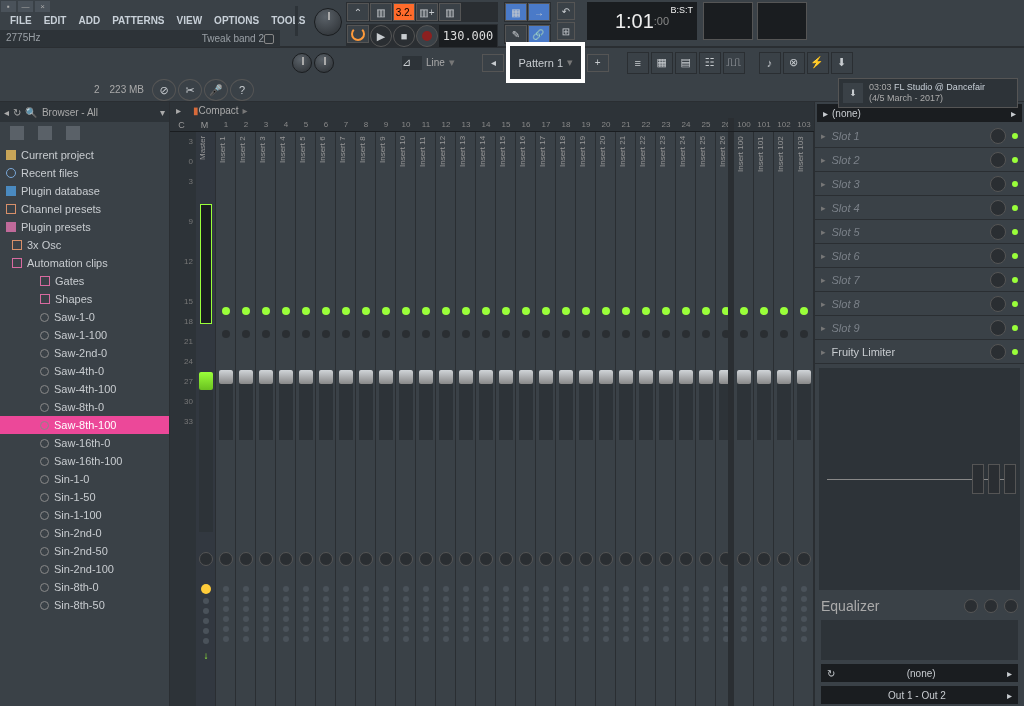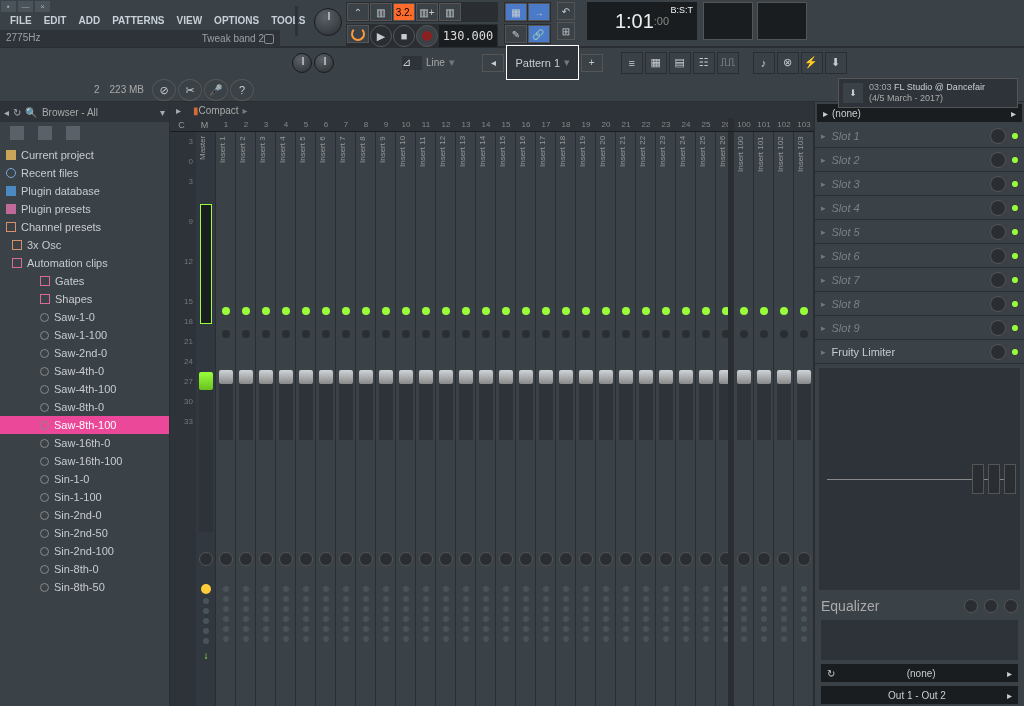--- a/index.html
+++ b/index.html
@@ -21,21 +21,21 @@
 .knob::after{content:"";position:absolute;top:3px;left:50%;width:2px;height:8px;background:#aaa;transform-origin:bottom}
 .play-btn{width:22px;height:22px;border-radius:50%;background:#2a2e32;border:1px solid #555;display:flex;align-items:center;justify-content:center}
 .play-btn.rec{background:#3a4147}
 .play-btn.rec::after{content:"";width:10px;height:10px;border-radius:50%;background:#8b2020}
 .bpm-box{width:58px;height:22px;background:#1a1d20;display:flex;align-items:center;justify-content:center;font-family:monospace;font-size:12px;color:#ddd}
 .time-display{width:110px;height:38px;background:#1a1d20;display:flex;align-items:center;justify-content:center;font-family:monospace;font-size:20px;color:#eee;position:relative}
 .time-small{font-size:9px;position:absolute;right:4px;top:3px}
 .time-ms{font-size:11px;color:#888}
 .toolbar2{height:30px;background:#3a4147;display:flex;align-items:center;padding:0 4px;gap:8px;border-top:1px solid #2a2e32}
 .snap-label{font-size:10px;color:#aaa}
-.pattern-sel{display:flex;align-items:center;gap:4px;background:#2d3338;padding:10px 8px;border:1px solid #ffffff}
+.pattern-sel{display:flex;align-items:center;gap:4px;background:#2d3338;padding:10px 8px;border:4px solid #ffffff}
 .icon-grid{display:flex;gap:2px}
 .icon-sq{width:22px;height:22px;background:#3a4147;border:1px solid #2a2e32;display:flex;align-items:center;justify-content:center;font-size:11px}
 .secondrow{height:25px;display:flex;background:#3a4147;border-bottom:1px solid #2a2e32}
 .cpu-panel{width:150px;display:flex;align-items:center;justify-content:flex-end;padding:0 6px;gap:10px;font-size:10px;color:#aaa}
 .action-btns{display:flex;gap:2px;padding:2px}
 .act-btn{width:24px;height:22px;border-radius:50%;background:#3a4147;border:1px solid #555;display:flex;align-items:center;justify-content:center;font-size:11px}
 .news-panel{position:absolute;right:6px;top:78px;width:180px;height:30px;background:#2d3338;display:flex;align-items:center;padding:4px;gap:6px;font-size:9px;border:1px solid #555}
 .dl-ic{width:20px;height:20px;background:#3a4147;display:flex;align-items:center;justify-content:center}
 .news-txt{line-height:11px;color:#aaa}
 .news-title{color:#c8d0d8}
@@ -256,26 +256,26 @@
         </div>
         <div class="tree-item l0">
           <span class="ti-ic ic-clock"></span>
           <span>Recent files</span>
         </div>
         <div class="tree-item l0">
           <span class="ti-ic ic-plug"></span>
           <span>Plugin database</span>
         </div>
         <div class="tree-item l0">
+          <span class="ti-ic ic-ch"></span>
+          <span>Channel presets</span>
+        </div>
+        <div class="tree-item l0">
           <span class="ti-ic ic-preset"></span>
           <span>Plugin presets</span>
-        </div>
-        <div class="tree-item l0">
-          <span class="ti-ic ic-ch"></span>
-          <span>Channel presets</span>
         </div>
         <div class="tree-item l1">
           <span class="ti-ic ic-ch"></span>
           <span>3x Osc</span>
         </div>
         <div class="tree-item l1">
           <span class="ti-ic ic-auto"></span>
           <span>Automation clips</span>
         </div>
         <div class="tree-item l2">
@@ -318,20 +318,24 @@
           <span class="ti-ic ic-gear"></span>
           <span>Saw-16th-0</span>
         </div>
         <div class="tree-item l3">
           <span class="ti-ic ic-gear"></span>
           <span>Saw-16th-100</span>
         </div>
         <div class="tree-item l3">
           <span class="ti-ic ic-gear"></span>
           <span>Sin-1-0</span>
+        </div>
+        <div class="tree-item l3">
+          <span class="ti-ic ic-gear"></span>
+          <span>Sin-1-50</span>
         </div>
         <div class="tree-item l3">
           <span class="ti-ic ic-gear"></span>
           <span>Sin-1-100</span>
         </div>
         <div class="tree-item l3">
           <span class="ti-ic ic-gear"></span>
           <span>Sin-2nd-0</span>
         </div>
         <div class="tree-item l3">

